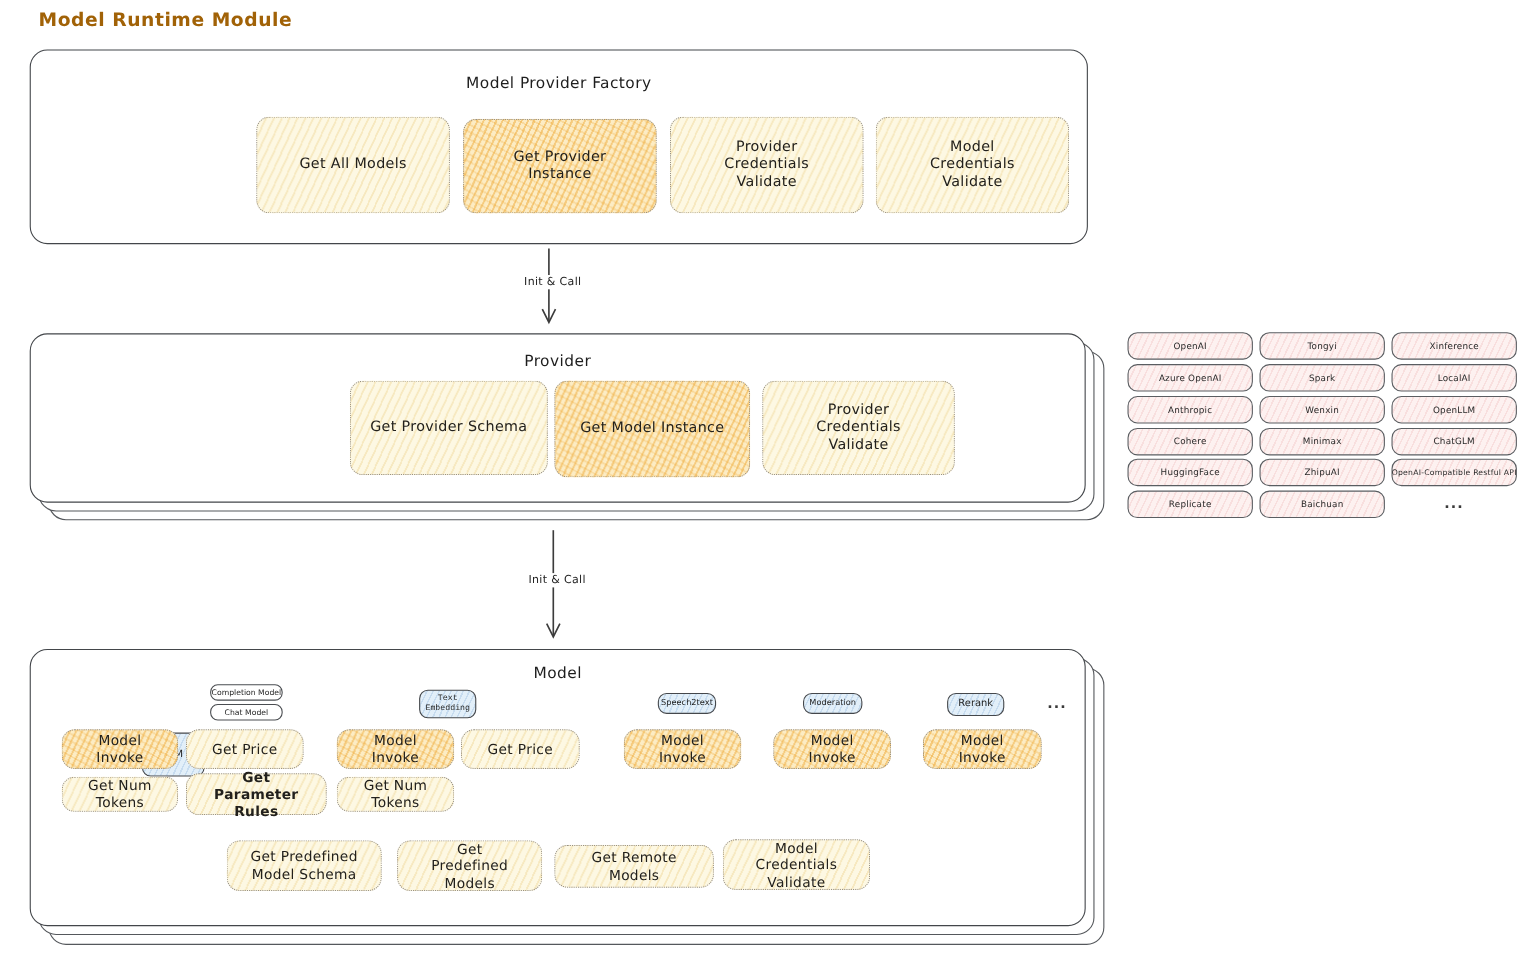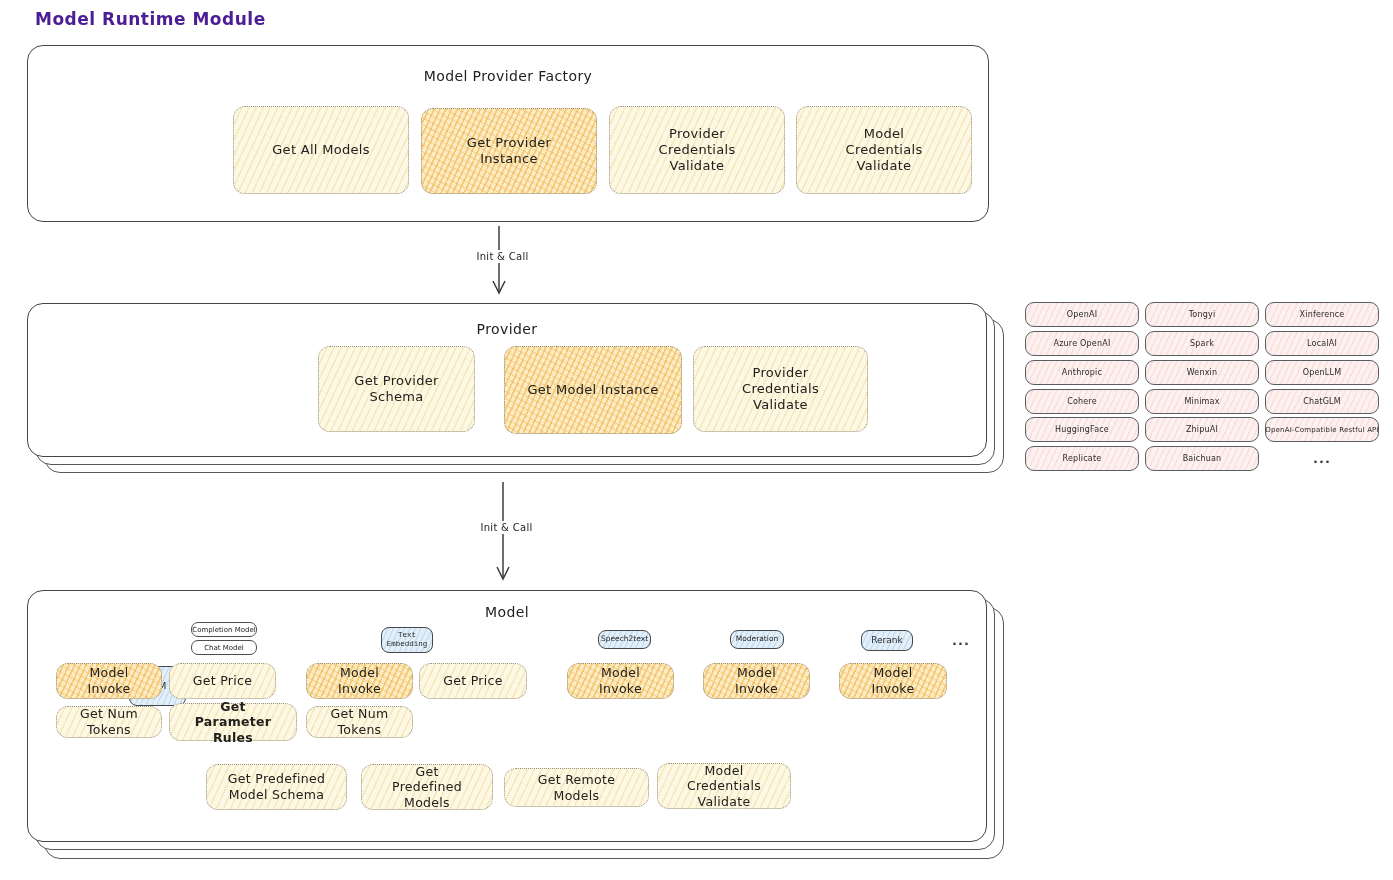--- a/index.html
+++ b/index.html
@@ -60,21 +60,21 @@
     box-sizing:border-box;color:#1e1e1e;
   }
   .flow-label{
     position:absolute;background:#fff;text-align:center;font-size:10px;letter-spacing:.3px;
     padding:1px 3px;color:#232323;
   }
   .ellipsis{
     position:absolute;font-size:13px;font-weight:bold;letter-spacing:1px;color:#3a3a3a;
   }
   .page-title{
-    position:absolute;left:35px;top:9px;font-size:17px;font-weight:bold;letter-spacing:.5px;color:#4c1d95;
+    position:absolute;left:35px;top:9px;font-size:17px;font-weight:bold;letter-spacing:.5px;color:#a16207;
   }
   svg{position:absolute;overflow:visible;}
 </style>
 </head>
 <body>
 
 <div class="page-title hand">Model Runtime Module</div>
 
 <div class="frame" style="left:27px;top:45px;width:960px;height:175px;">
   <div class="frame-title" style="top:22px;">Model Provider Factory</div>
@@ -87,21 +87,21 @@
 <svg style="left:491px;top:226px;" width="16" height="70">
   <line x1="8" y1="0" x2="8" y2="66" stroke="#3c3c3c" stroke-width="1.5"></line>
   <polyline points="2,55 8,67 14,55" fill="none" stroke="#3c3c3c" stroke-width="1.5"></polyline>
 </svg>
 <div class="flow-label" style="left:462px;top:250px;width:75px;">Init &amp; Call</div>
 
 <div class="layer" style="left:44px;top:319px;width:958px;height:152px;"></div>
 <div class="layer" style="left:35px;top:311px;width:958px;height:152px;"></div>
 <div class="frame" style="left:27px;top:303px;width:958px;height:152px;">
   <div class="frame-title" style="top:17px;">Provider</div>
-  <div class="node" style="left:290px;top:42px;width:157px;height:86px;">Get Provider Schema</div>
+  <div class="node" style="left:290px;top:42px;width:180px;height:86px;">Get Provider Schema</div>
   <div class="node hl" style="left:476px;top:42px;width:178px;height:88px;">Get Model Instance</div>
   <div class="node w2" style="left:665px;top:42px;width:175px;height:86px;">Provider Credentials Validate</div>
 </div>
 
 <div class="cell" style="left:1025px;top:302px;">OpenAI</div>
 <div class="cell" style="left:1145px;top:302px;">Tongyi</div>
 <div class="cell" style="left:1265px;top:302px;">Xinference</div>
 <div class="cell" style="left:1025px;top:331px;">Azure OpenAI</div>
 <div class="cell" style="left:1145px;top:331px;">Spark</div>
 <div class="cell" style="left:1265px;top:331px;">LocalAI</div>

